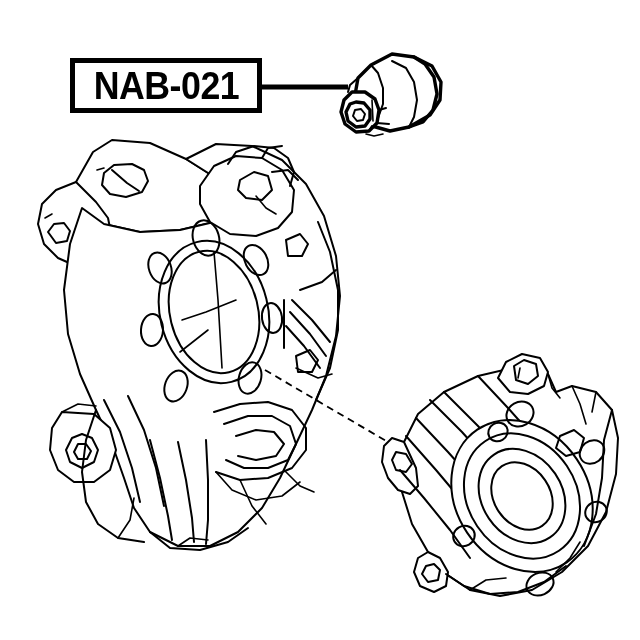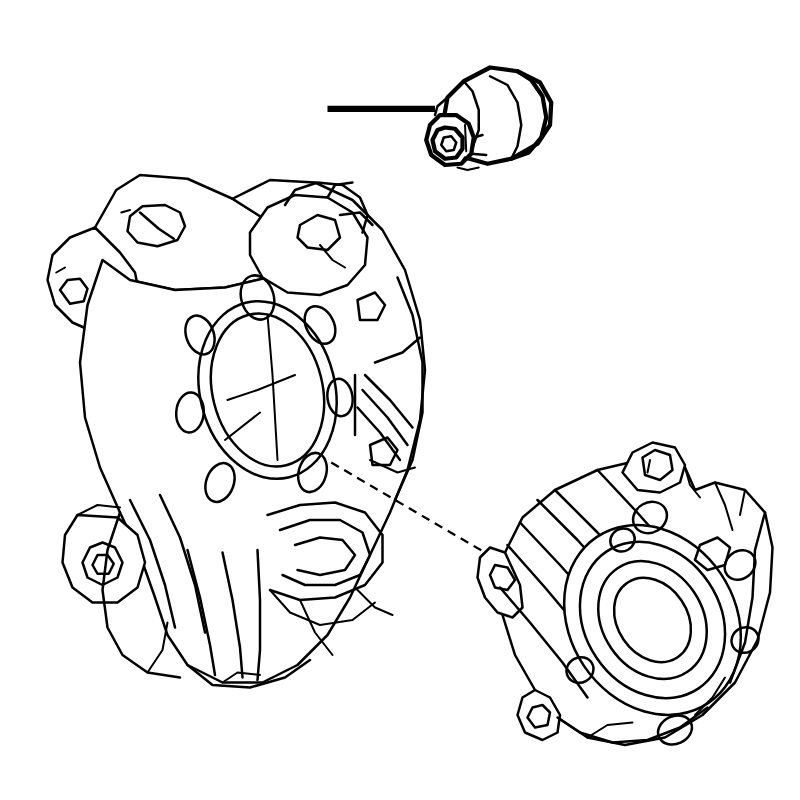--- a/index.html
+++ b/index.html
@@ -274,14 +274,17 @@
       <path class="ln" d="M 446 574 L 464 586 L 490 594 L 518 592 L 544 582 L 566 566"></path>
       <path class="ln-thin" d="M 470 590 L 486 580 L 506 578"></path>
       <path class="ln-thin" d="M 556 572 L 570 558 L 580 542"></path>
 
       <path class="ln" d="M 560 436 L 574 430 L 584 438 L 580 452 L 566 456 L 556 448 Z"></path>
       <path class="ln-thin" d="M 548 374 L 552 388 L 560 398"></path>
     </g>
 
   </svg>
 
+  <div id="part-label-box">
+    <span id="part-label-text">NAB-021</span>
+  </div>
 
 </div>
 
 </body></html>

